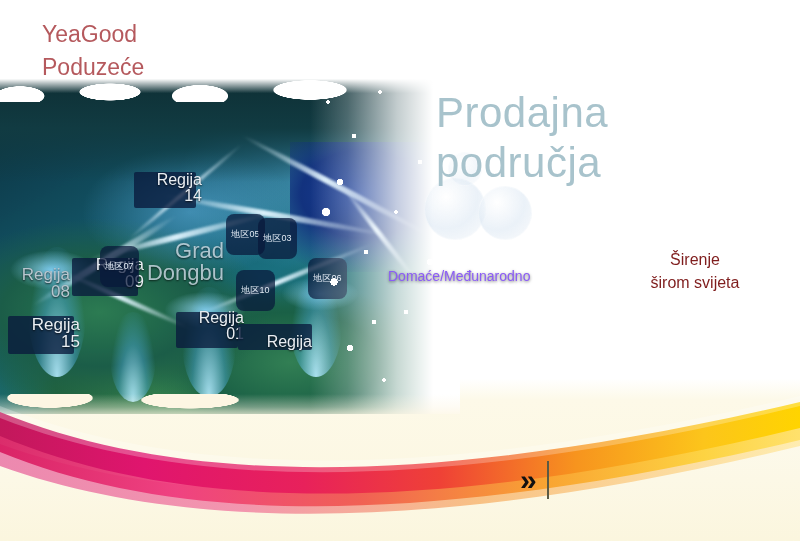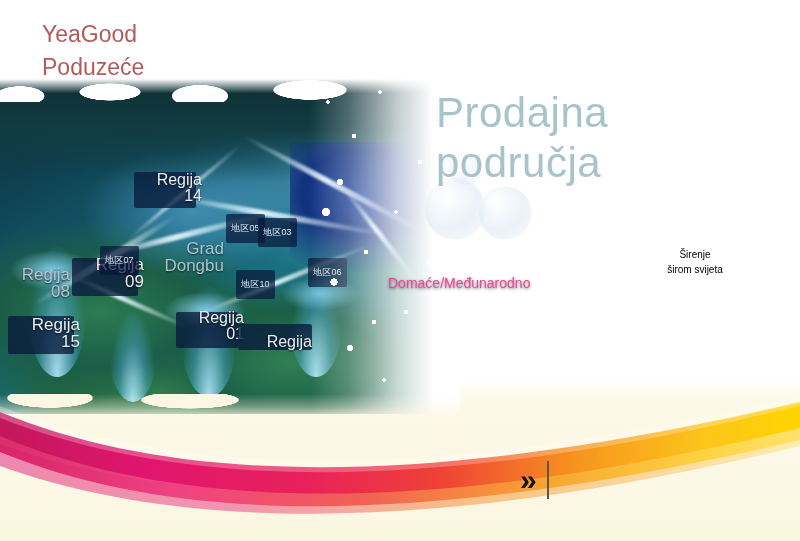--- a/index.html
+++ b/index.html
@@ -127,22 +127,22 @@
     text-shadow:0 1px 2px rgba(0,0,0,.75);
     white-space:pre-line;
     line-height:1.02;
     text-align:right;
   }
   .pin-box {
     position:absolute;
     background:rgba(8,24,58,.72);
     color:#dfe8f2;
     font-size:9px;
-    padding:8px 5px;
-    border-radius:2px;
+    padding:14px 5px;
+    border-radius:8px;
     letter-spacing:.2px;
     white-space:nowrap;
   }
   .pin-plate {
     position:absolute;
     background:rgba(9,25,60,.78);
     border-radius:2px;
   }
 
   
@@ -157,28 +157,28 @@
     width:340px;
     font-size:42px; line-height:1.18;
     color:#a8c3cc;
     white-space:pre-line;
     letter-spacing:.5px;
     margin-left:6px;
   }
   .subtitle {
     position:absolute; left:600px; top:248px;
     width:190px; text-align:center;
-    font-size:10px; line-height:1.45;
-    color:#000000;
+    font-size:16px; line-height:1.45;
+    color:#7f1d1d;
     white-space:pre-line;
   }
   .overlay-caption {
-    position:absolute; left:388px; top:275px;
+    position:absolute; left:388px; top:268px;
     font-size:14px;
-    color:#ec4899;
+    color:#8b5cf6;
     text-shadow:0 1px 3px rgba(0,0,0,.55);
     white-space:nowrap;
   }
   .bubble {
     position:absolute; border-radius:50%;
     background:radial-gradient(circle at 35% 30%, rgba(255,255,255,.75), rgba(210,225,240,.45) 55%, rgba(190,210,230,.18) 80%);
     border:1px solid rgba(255,255,255,.4);
   }
 
   
@@ -251,21 +251,21 @@
     <div class="pin" style="left:14px;top:254px;width:76px;font-size:17px;">Regija
 15</div>
 
     <div class="pin-plate" style="left:186px;top:250px;width:62px;height:36px;"></div>
     <div class="pin" style="left:182px;top:248px;width:72px;font-size:16px;">Regija
 01</div>
 
     <div class="pin-plate" style="left:248px;top:262px;width:74px;height:26px;"></div>
     <div class="pin" style="left:248px;top:272px;width:74px;font-size:16px;">Regija</div>
 
-    <div class="pin" style="left:148px;top:178px;width:86px;font-size:17px;color:#c5d4dd;opacity:.85;">Grad
+    <div class="pin" style="left:148px;top:178px;width:86px;font-size:22px;color:#c5d4dd;opacity:.85;">Grad
 Dongbu</div>
 
     <div class="pin-box" style="left:236px;top:152px;">地区05</div>
     <div class="pin-box" style="left:110px;top:184px;">地区07</div>
     <div class="pin-box" style="left:268px;top:156px;">地区03</div>
     <div class="pin-box" style="left:246px;top:208px;">地区10</div>
     <div class="pin-box" style="left:318px;top:196px;">地区06</div>
 
     <div class="torn-top2"></div>
     <div class="speckle"></div>

